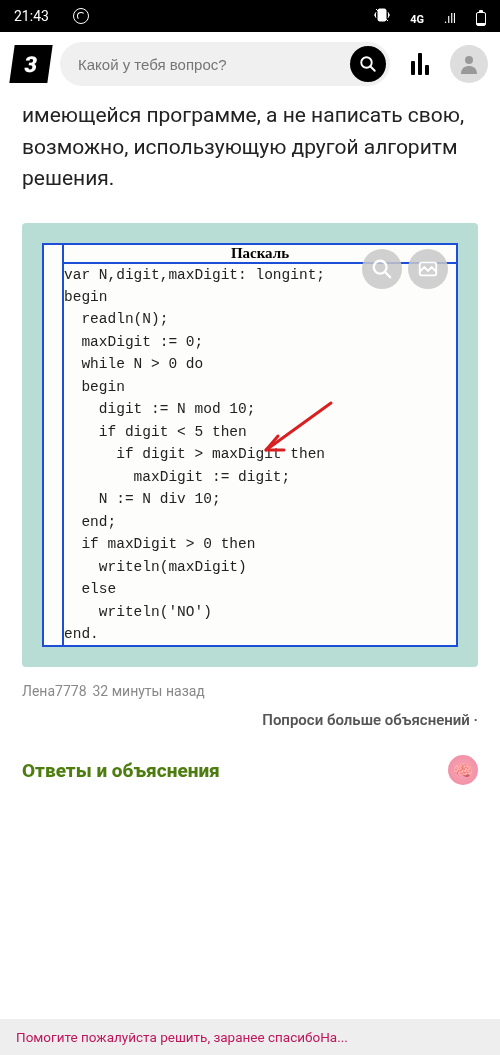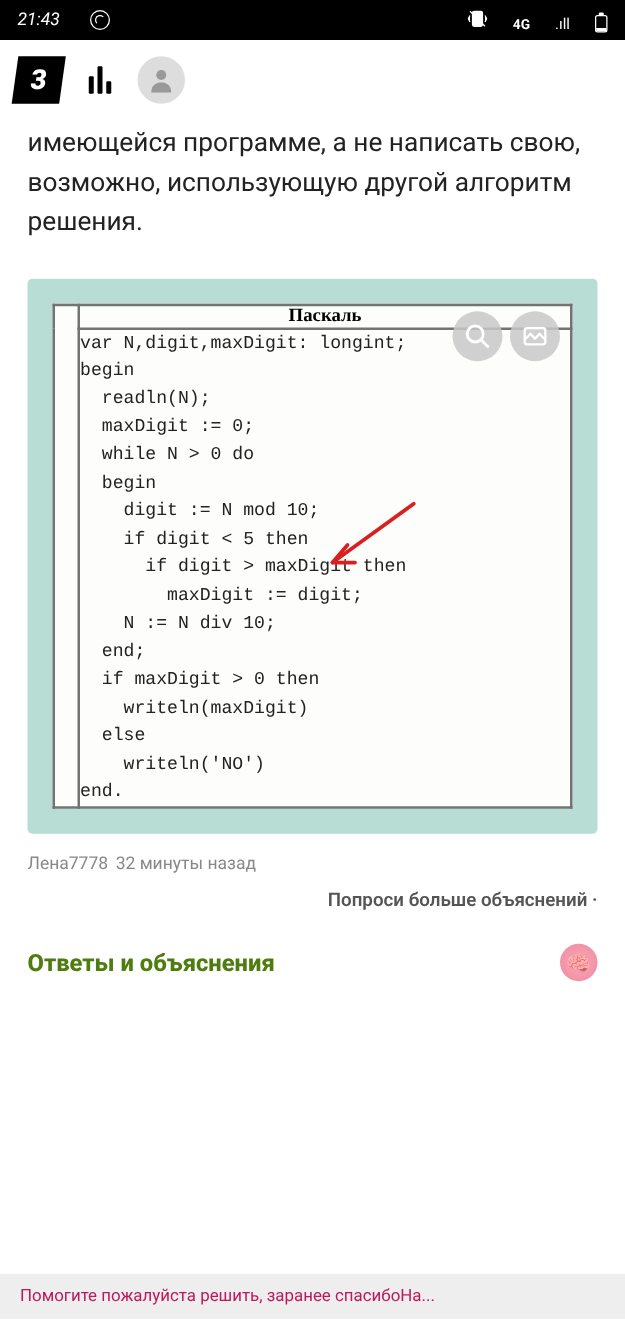--- a/index.html
+++ b/index.html
@@ -1,19 +1,19 @@
 <!DOCTYPE html>
 <html><head>
   <meta charset="utf-8">
   <style>
     * { margin: 0; padding: 0; box-sizing: border-box; }
     body { font-family: -apple-system, BlinkMacSystemFont, 'Segoe UI', Roboto, sans-serif; width: 500px; height: 1055px; background: #fff; overflow: hidden; }
     
     .status-bar { height: 32px; background: #000; color: #fff; display: flex; justify-content: space-between; align-items: center; padding: 0 14px; font-size: 14px; }
-    .status-left { display: flex; align-items: center; gap: 24px; font-style: italic; }
+    .status-left { display: flex; align-items: center; gap: 24px; }
     .status-right { display: flex; align-items: flex-end; gap: 20px; font-size: 12px; }
     .shazam-icon { width: 16px; height: 16px; border: 1.5px solid #fff; border-radius: 50%; position: relative; }
     .shazam-icon::before { content: ''; position: absolute; top: 3px; left: 3px; width: 6px; height: 6px; border: 1.5px solid #fff; border-radius: 50%; border-right-color: transparent; border-bottom-color: transparent; }
     .signal-4g { font-size: 11px; font-weight: bold; }
     .battery { width: 10px; height: 14px; border: 1px solid #fff; border-radius: 2px; position: relative; background: linear-gradient(to top, #fff 20%, transparent 20%); }
     .battery::before { content: ''; position: absolute; top: -3px; left: 2px; width: 4px; height: 2px; background: #fff; border-radius: 1px 1px 0 0; }
     
     .app-header { height: 64px; background: #fff; display: flex; align-items: center; padding: 0 12px; gap: 10px; }
     .logo { width: 38px; height: 38px; background: #000; transform: skewX(-8deg); display: flex; align-items: center; justify-content: center; color: #fff; font-weight: 900; font-size: 22px; }
     .search-box { flex: 1; height: 44px; background: #f0f0f0; border-radius: 22px; display: flex; align-items: center; padding: 0 4px 0 18px; }
@@ -31,21 +31,21 @@
     .content { padding: 0 22px; }
     .question-text { font-size: 21px; line-height: 1.5; color: #222; margin-top: 4px; margin-bottom: 28px; }
     
     .image-container { background: #b8ddd4; padding: 20px; border-radius: 4px; position: relative; }
     .overlay-buttons { position: absolute; top: 26px; right: 30px; display: flex; gap: 6px; z-index: 5; }
     .overlay-btn { width: 40px; height: 40px; background: rgba(200,200,200,0.85); border-radius: 50%; display: flex; align-items: center; justify-content: center; }
     .overlay-btn svg { width: 22px; height: 22px; }
     
     .code-paper { background: #fdfdfb; padding: 0; position: relative; }
     .code-table { width: 100%; border-collapse: collapse; }
-    .code-table td { border: 2px solid #737373; padding: 0; }
+    .code-table td { border: 2px solid #1d4ed8; padding: 0; }
     .col-narrow { width: 20px; }
     .pascal-header { text-align: center; font-weight: bold; font-size: 15px; padding: 6px 0; font-family: Georgia, serif; }
     .code-cell { font-family: 'Courier New', monospace; font-size: 14.5px; padding: 8px 10px 70px 10px; line-height: 1.55; white-space: pre; color: #222; position: relative; }
     
     .arrow-annotation { position: absolute; top: 155px; left: 214px; pointer-events: none; }
     .arrow-annotation svg { width: 90px; height: 70px; }
     
     .meta-row { display: flex; gap: 6px; font-size: 14px; color: #888; margin-top: 16px; }
     .username { color: #888; }
     
@@ -75,20 +75,29 @@
     </span>
     <span class="signal-4g">4G</span>
     <span>.ıll</span>
     <span class="battery"></span>
   </div>
 </div>
 
 <div class="app-header">
   <div class="logo">
     <span>3</span>
+  </div>
+  <div class="search-box">
+    <input class="search-input" placeholder="Какой у тебя вопрос?" style="">
+    <div class="search-btn">
+      <svg viewBox="0 0 24 24">
+          <circle cx="10" cy="10" r="7" stroke="#fff" stroke-width="2.5" fill="none"></circle>
+          <line x1="15" y1="15" x2="21" y2="21" stroke="#fff" stroke-width="2.5" stroke-linecap="round"></line>
+        </svg>
+    </div>
   </div>
   <div class="stats-icon">
     <span></span>
       <span></span>
       <span></span>
   </div>
   <div class="avatar">
     <svg viewBox="0 0 24 24">
         <circle cx="12" cy="8" r="4" fill="#999"></circle>
         <path d="M4 22 C4 16 8 14 12 14 C16 14 20 16 20 22 Z" fill="#999"></path>

